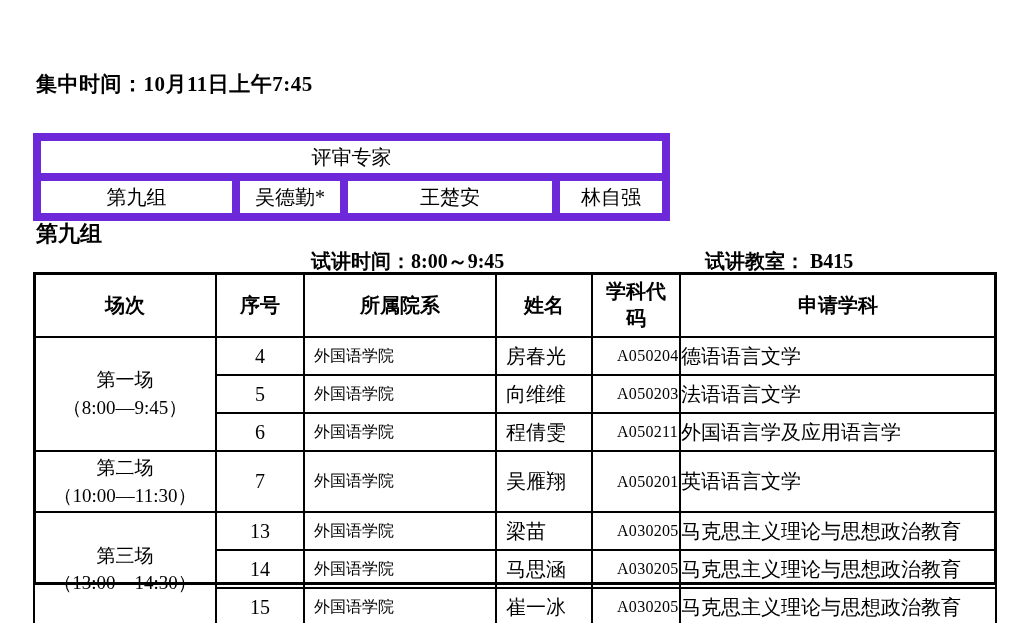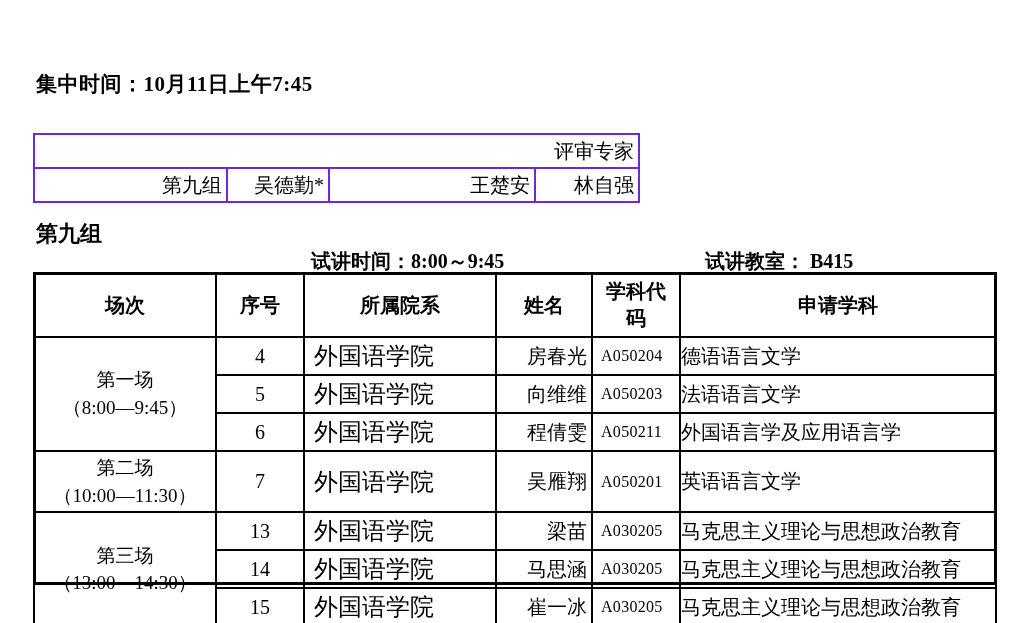--- a/index.html
+++ b/index.html
@@ -32,22 +32,22 @@
 
   
   table.expert {
     position: absolute;
     left: 33px;
     top: 133px;
     border-collapse: collapse;
     table-layout: fixed;
   }
   table.expert td {
-    border: 2px solid #6d28d9;
-    text-align: right;
+    border: 8px solid #6d28d9;
+    text-align: center;
     font-size: 20px;
     height: 30px;
     padding: 1px 4px;
     white-space: nowrap;
   }
   table.expert td.title {
     font-size: 20px;
   }
 
   #group-title {
@@ -102,30 +102,30 @@
     font-size: 19px;
     line-height: 1.45;
   }
   table.schedule td.num {
     text-align: center;
     font-size: 20px;
   }
   table.schedule td.dept {
     text-align: left;
     padding-left: 9px;
-    font-size: 24px;
+    font-size: 16px;
   }
   table.schedule td.name {
-    text-align: right;
-    padding-left: 19px;
+    text-align: left;
+    padding-left: 9px;
     font-size: 20px;
   }
   table.schedule td.code {
     text-align: left;
-    padding-left: 8px;
+    padding-left: 24px;
     font-size: 16px;
     letter-spacing: 0.3px;
   }
   table.schedule td.subject {
     text-align: left;
     padding-left: 0;
     font-size: 20px;
   }
   table.schedule tbody tr { height: 38px; }
   .outer-frame {

